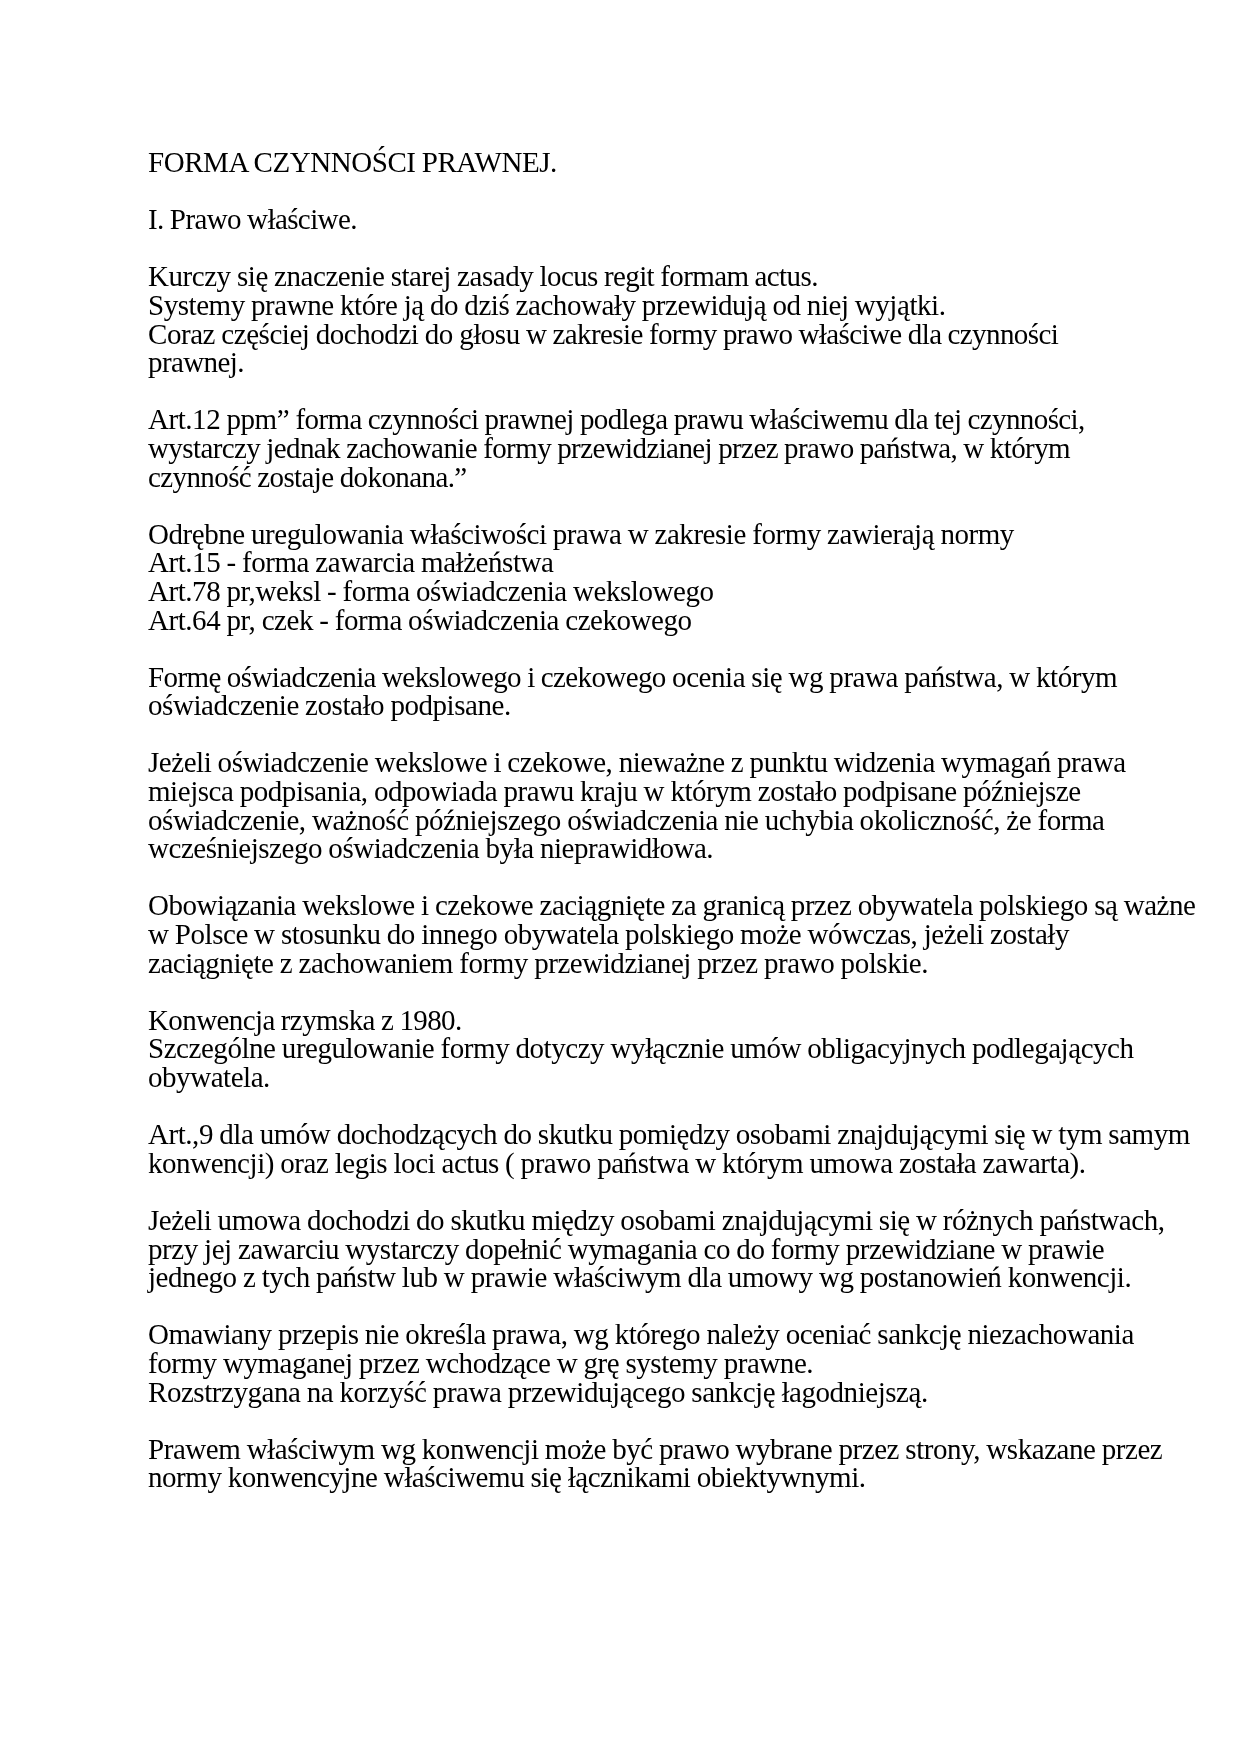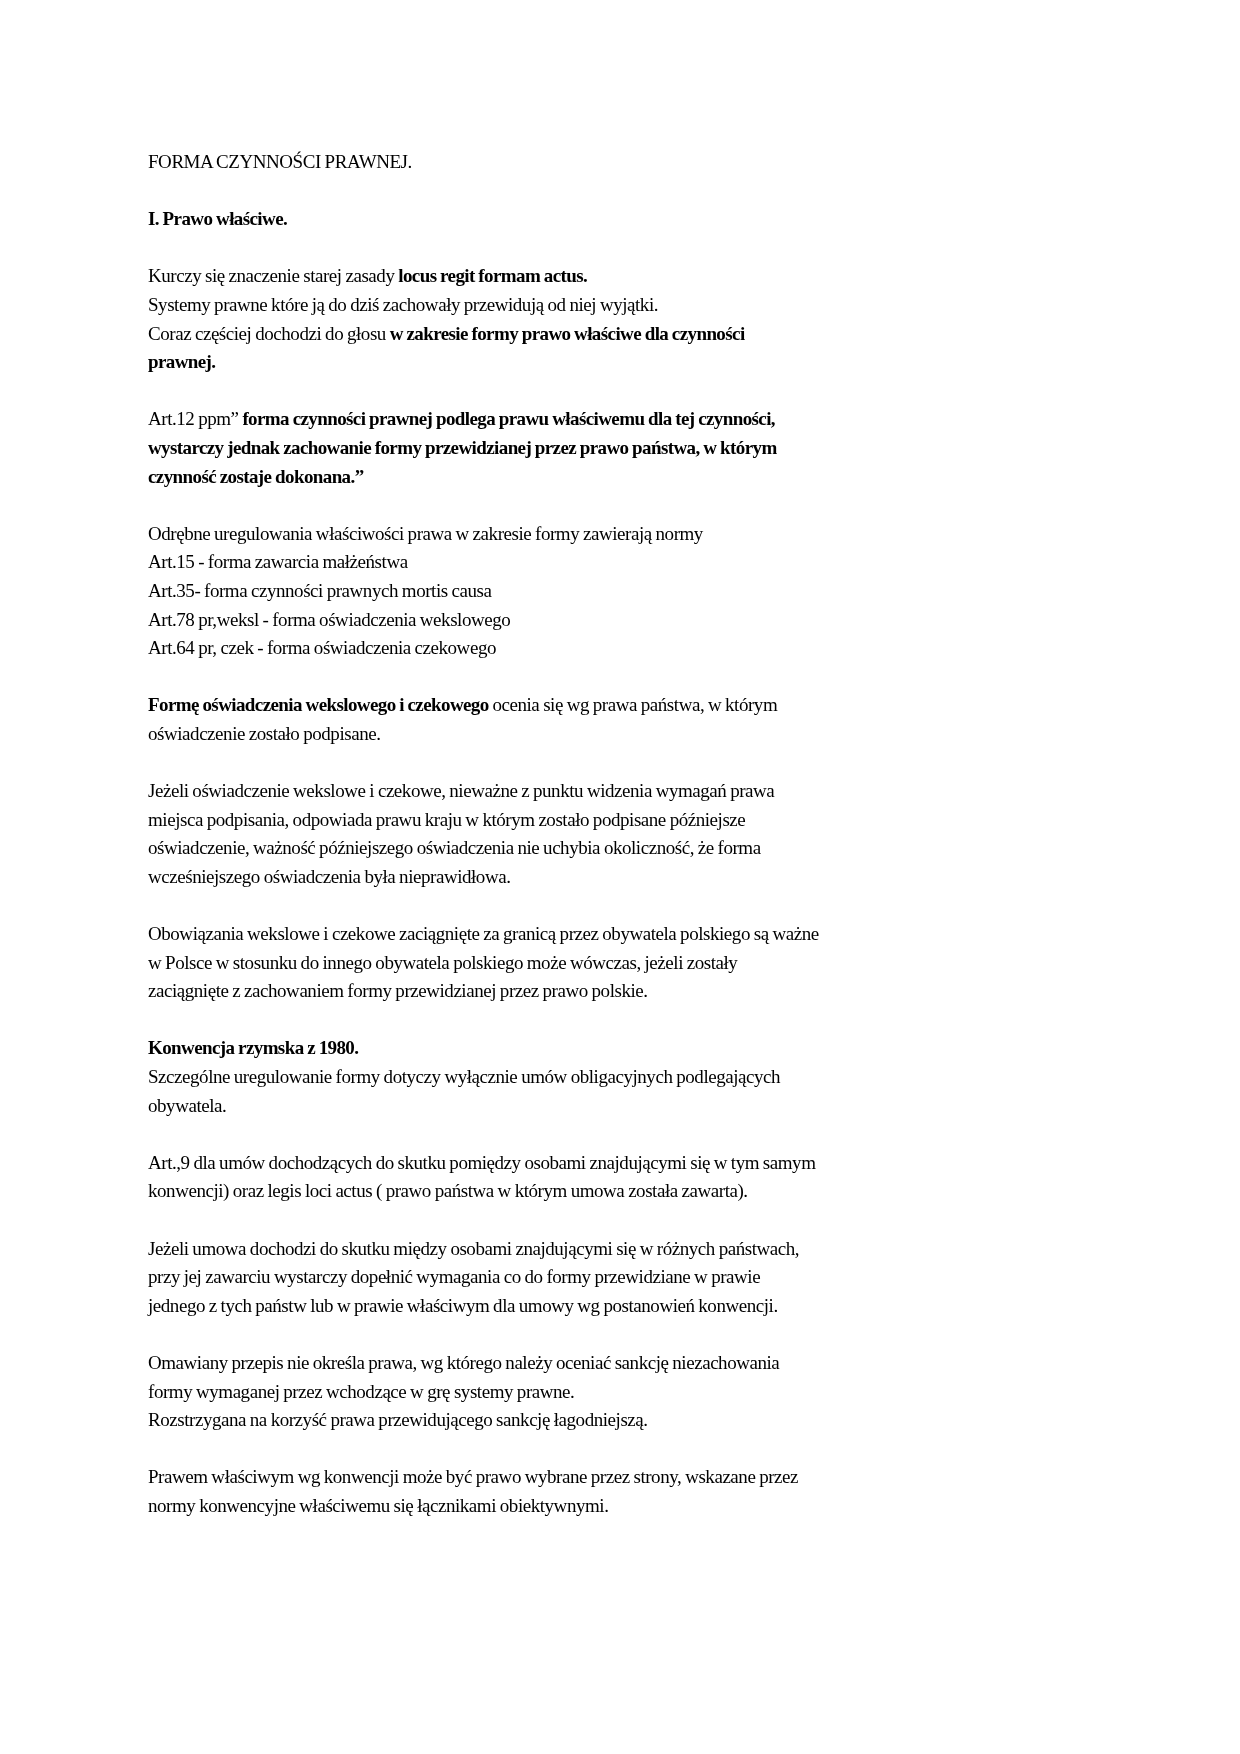--- a/index.html
+++ b/index.html
@@ -13,28 +13,28 @@
       position: relative;
       overflow: hidden;
       font-family: "Liberation Serif", "DejaVu Serif", serif;
       color: #000000;
     }
     .page {
       position: absolute;
       left: 148px;
       top: 148px;
       width: 950px;
-      font-size: 19px;
+      font-size: 29px;
       line-height: 28.6px;
       letter-spacing: -0.45px;
       word-spacing: -0.5px;
     }
     .line { white-space: nowrap; display: block; }
     .gap { height: 28.6px; display: block; }
-    .b { font-weight: bold; letter-spacing: -0.6px; }
+    .b { font-weight: normal; letter-spacing: -0.6px; }
   </style>
 </head>
 <body>
 
 <div class="page">
 
   <span class="line">FORMA CZYNNOŚCI PRAWNEJ.</span>
   <span class="gap"></span>
 
   <span class="line b">I. Prawo właściwe.</span>
@@ -51,21 +51,20 @@
   <div>
     <span class="line"><span>Art.12 ppm” </span><span class="b">forma czynności prawnej podlega prawu właściwemu dla tej czynności,</span></span>
     <span class="line b">wystarczy jednak zachowanie formy przewidzianej przez prawo państwa, w którym</span>
     <span class="line b">czynność zostaje dokonana.”</span>
   </div>
   <span class="gap"></span>
 
   <div>
     <span class="line">Odrębne uregulowania właściwości prawa w zakresie formy zawierają normy</span>
     <span class="line">Art.15 - forma zawarcia małżeństwa</span>
-    <span class="line">Art.35-  forma czynności prawnych mortis causa</span>
     <span class="line">Art.78 pr,weksl -  forma oświadczenia wekslowego</span>
     <span class="line">Art.64 pr, czek - forma oświadczenia czekowego</span>
   </div>
   <span class="gap"></span>
 
   <div>
     <span class="line"><span class="b">Formę oświadczenia wekslowego i czekowego</span><span> ocenia się wg prawa państwa, w którym</span></span>
     <span class="line">oświadczenie zostało podpisane.</span>
   </div>
   <span class="gap"></span>

